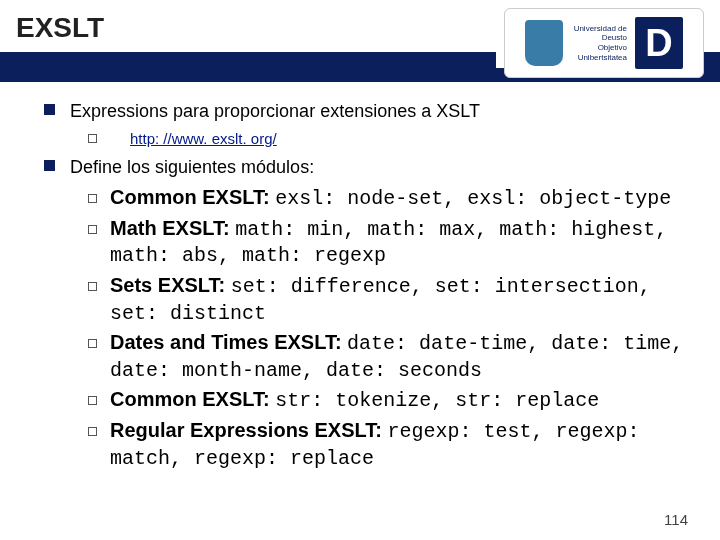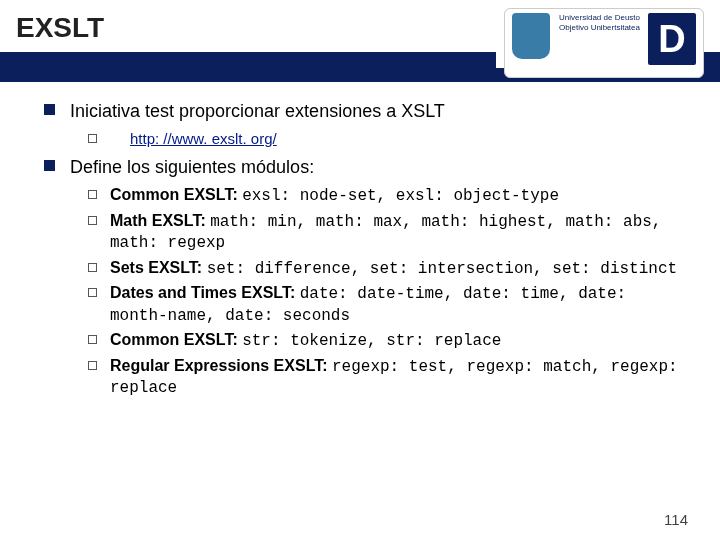--- a/index.html
+++ b/index.html
@@ -32,22 +32,22 @@
   .logo-box {
     position: absolute;
     top: 8px;
     right: 16px;
     width: 200px;
     height: 70px;
     background: #fff;
     border: 1px solid #ccc;
     border-radius: 6px;
     display: flex;
-    align-items: flex-start;
-    padding: 4px 7px;
+    align-items: center;
+    padding: 4px 20px;
     box-shadow: -18px 0 0 -10px #fff;
   }
   .logo-shield {
     width: 38px;
     height: 46px;
     background: #3a7ca8;
     border-radius: 4px 4px 10px 10px;
     margin-right: 6px;
     display: flex;
     align-items: center;
@@ -143,36 +143,36 @@
       <div>Objetivo Unibertsitatea</div>
     </div>
     <div class="logo-d">D</div>
   </div>
 </div>
 
 <div class="content">
 
   <div class="row top-item">
     <div class="bullet-col"><span class="sq-bullet"></span></div>
-    <div class="text-col">Iniciativa test proporcionar extensiones a XSLT</div>
+    <div class="text-col">Expressions para proporcionar extensiones a XSLT</div>
   </div>
   <div class="sub-list">
     <div class="sub-row sub-item">
       <div class="sb-col"><span class="hollow-bullet"></span></div>
       <div class="st-col"><span class="link">http: //www. exslt. org/</span></div>
     </div>
   </div>
 
 
   <div class="row top-item">
     <div class="bullet-col"><span class="sq-bullet"></span></div>
     <div class="text-col">Define los siguientes módulos:</div>
   </div>
 
-  <div class="sub-list" style="font-size:16px;">
+  <div class="sub-list" style="font-size:20px;">
     <div class="sub-row sub-item">
       <div class="sb-col"><span class="hollow-bullet"></span></div>
       <div class="st-col"><b>Common EXSLT: </b><span class="mono">exsl: node-set, exsl: object-type</span></div>
     </div>
     <div class="sub-row sub-item">
       <div class="sb-col"><span class="hollow-bullet"></span></div>
       <div class="st-col"><b>Math EXSLT: </b><span class="mono">math: min, math: max, math: highest, math: abs, math: regexp</span></div>
     </div>
     <div class="sub-row sub-item">
       <div class="sb-col"><span class="hollow-bullet"></span></div>

